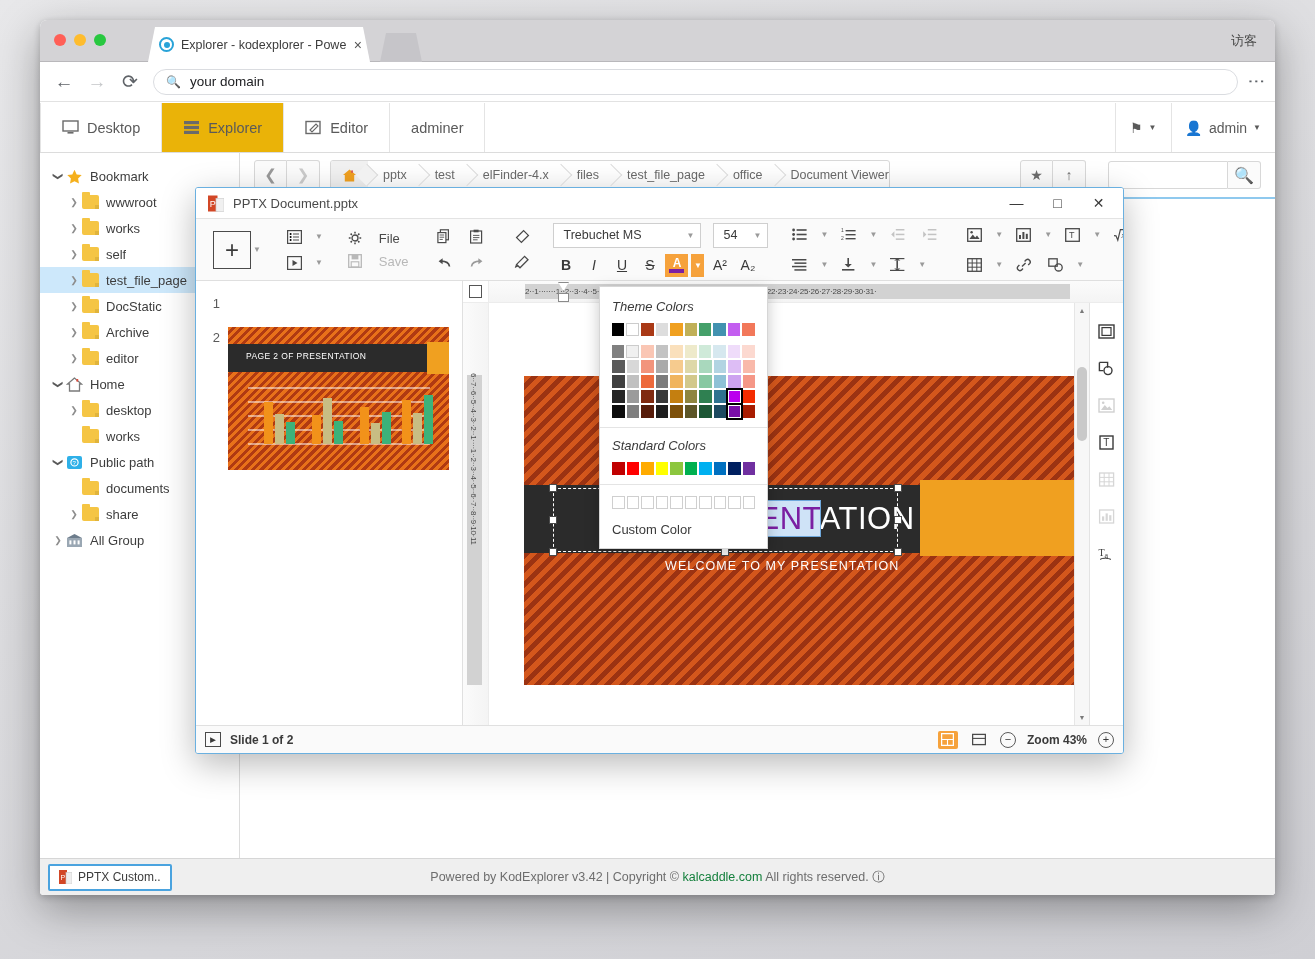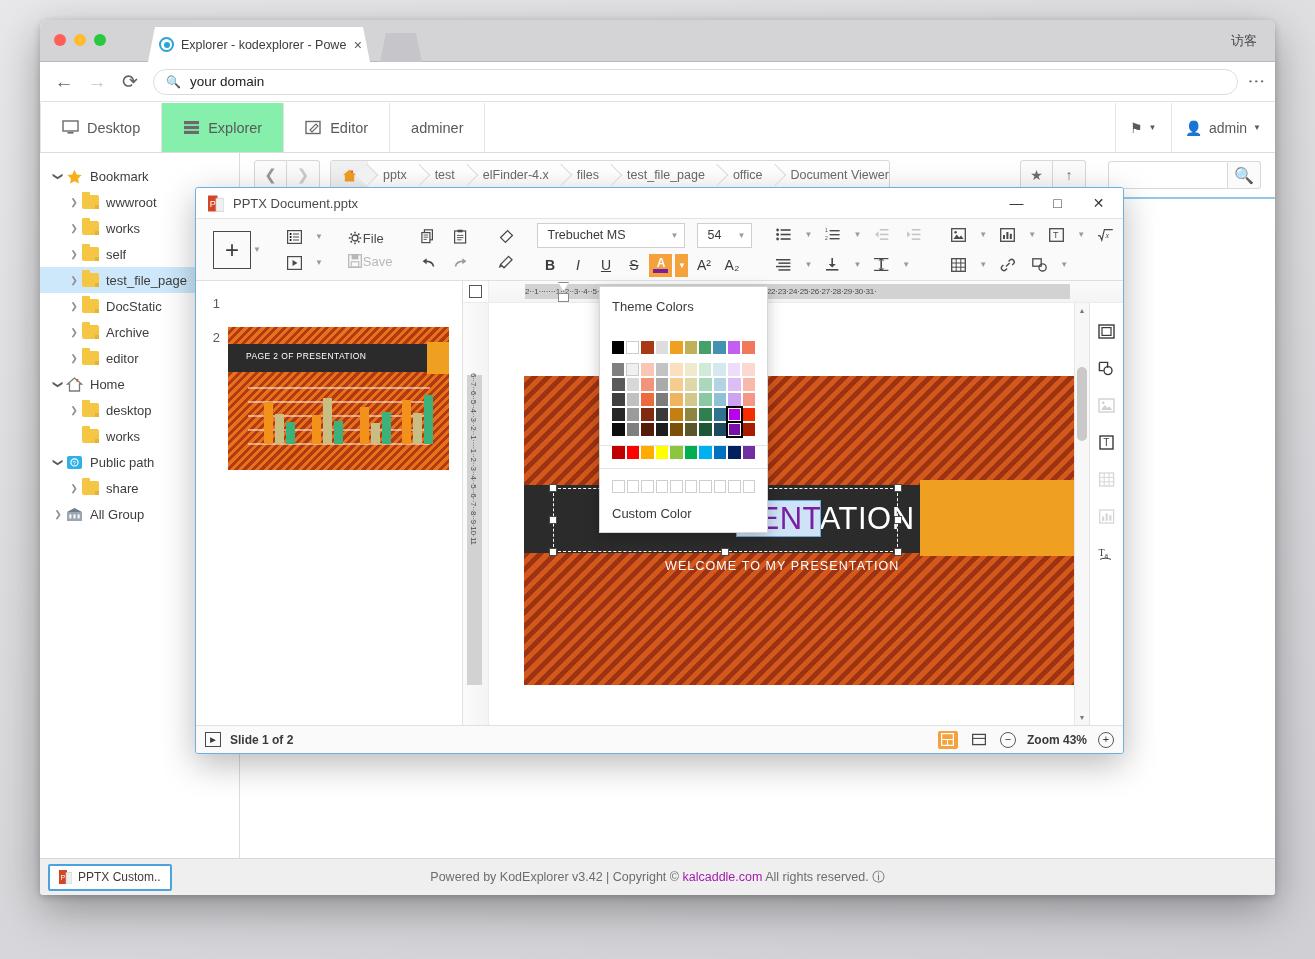--- a/index.html
+++ b/index.html
@@ -58,21 +58,21 @@
   .kod-logo { width:200px; display:flex; align-items:center; gap:7px;
     padding-left:27px; font-size:19px; color:#4b4b4b; }
   .cloud { width:19px; height:13px; position:relative; }
   .cloud::before{content:""; position:absolute; left:0; bottom:0; width:19px;
     height:9px; background:#575757; border-radius:5px;}
   .cloud::after{content:""; position:absolute; left:5px; top:0; width:11px;
     height:11px; background:#575757; border-radius:50%;}
   .kod-tabs { display:flex; align-items:stretch; }
   .kod-tab { display:flex; align-items:center; gap:8px; padding:0 21px;
     font-size:14.5px; color:#5a5a5a; border-left:1px solid #e4e4e4; cursor:pointer; }
-  .kod-tab.active { background:#86efac; }
+  .kod-tab.active { background:#eab308; }
   .kod-tab:last-child { border-right:1px solid #e4e4e4; }
   .kt-ico { width:17px; height:15px; display:inline-block; }
   .kod-right { margin-left:auto; display:flex; align-items:stretch; }
   .kod-rb { display:flex; align-items:center; gap:6px; padding:0 14px;
     font-size:14px; color:#5a5a5a; border-left:1px solid #e4e4e4; cursor:pointer; }
 
   
   .kod-body { position:absolute; top:50px; left:0; right:0; bottom:0; display:flex; }
   .kod-side { width:200px; border-right:1px solid #dcdcdc; position:relative;
     display:flex; flex-direction:column; }
@@ -147,21 +147,21 @@
 
   
   .taskbar { position:absolute; left:0; right:0; bottom:0; height:37px;
     background:#efefef; border-top:1px solid #d6d6d6; display:flex;
     align-items:center; padding-left:8px; }
   .taskitem { height:27px; border:2px solid #4aa3df; background:#fff;
     border-radius:2px; display:flex; align-items:center; gap:6px; padding:0 9px;
     font-size:12px; color:#3c3c3c; cursor:pointer; }
   .powered { position:absolute; left:50%; transform:translateX(-50%);
     font-size:12.5px; color:#6d6d6d; white-space:nowrap; }
-  .powered a { color:#a21caf; text-decoration:none; }
+  .powered a { color:#15803d; text-decoration:none; }
 
   
   #pptx { position:absolute; left:195px; top:187px; width:929px; height:567px;
     background:#fff; border:1px solid #6ab0e0; border-radius:3px;
     box-shadow:0 10px 34px rgba(0,0,0,.28); display:flex; flex-direction:column;
     overflow:hidden; }
   .pw-title { height:31px; display:flex; align-items:center; padding:0 4px 0 12px;
     border-bottom:1px solid #e3e3e3; background:#fff; flex:0 0 31px; }
   .pw-ico { width:16px; height:17px; margin-right:9px; position:relative; flex:0 0 16px; }
   .pw-name { font-size:13px; color:#4a4a4a; }
@@ -177,21 +177,21 @@
   .rcol { display:flex; flex-direction:column; justify-content:center; gap:2px; }
   .rrow { display:flex; align-items:center; gap:5px; }
   .ibtn { width:27px; height:24px; display:flex; align-items:center;
     justify-content:center; color:#4a4a4a; cursor:pointer; border-radius:2px;
     font-size:14px; }
   .ibtn.dis { color:#bdbdbd; }
   .caretd { font-size:8px; color:#9a9a9a; cursor:pointer; padding:0 2px; }
   .bigplus { width:38px; height:38px; border:1.5px solid #4a4a4a; display:flex;
     align-items:center; justify-content:center; font-size:24px; color:#3a3a3a;
     cursor:pointer; font-weight:300; }
-  .txtbtn { display:flex; align-items:center; gap:1px; font-size:13px;
+  .txtbtn { display:flex; align-items:center; gap:17px; font-size:13px;
     color:#4a4a4a; padding:3px 5px; cursor:pointer; border-radius:2px; }
   .txtbtn.dis { color:#b8b8b8; }
   .fontsel { width:148px; height:25px; border:1px solid #cfcfcf; background:#fff;
     display:flex; align-items:center; padding:0 6px 0 9px; font-size:12.5px;
     color:#3a3a3a; cursor:pointer; }
   .sizesel { width:55px; height:25px; border:1px solid #cfcfcf; background:#fff;
     display:flex; align-items:center; padding:0 6px 0 9px; font-size:12.5px;
     color:#3a3a3a; cursor:pointer; margin-left:7px; }
   .selcaret { margin-left:auto; font-size:8px; color:#9a9a9a; }
   .fbtn { width:25px; height:23px; display:flex; align-items:center;
@@ -291,21 +291,21 @@
   .vmode.on { background:#f6a23c; color:#fff; border-radius:2px; }
   .zcirc { width:16px; height:16px; border:1.2px solid #5a5a5a; border-radius:50%;
     display:flex; align-items:center; justify-content:center; font-size:11px;
     color:#3a3a3a; cursor:pointer; line-height:1; }
   .ztxt { font-size:12px; color:#3a3a3a; font-weight:bold; }
 
   
   #colormenu { position:absolute; left:599px; top:286px; width:169px;
     background:#fff; border:1px solid #d6d6d6;
     box-shadow:0 4px 14px rgba(0,0,0,.22); z-index:60; padding:9px 0 0; }
-  .cm-h { font-size:13px; color:#3a3a3a; padding:3px 0 27px 12px; }
+  .cm-h { font-size:13px; color:#3a3a3a; padding:3px 0 9px 12px;font-style:italic; }
   .cm-grid { padding:0 12px; }
   .cm-row { display:flex; gap:2px; margin-bottom:2px; }
   .sw { width:13px; height:13px; cursor:pointer; }
   .sw.b { border:1px solid #ccc; }
   .cm-gap { height:7px; }
   .cm-sel { outline:2px solid #000; outline-offset:0px; position:relative;
     z-index:2; box-shadow:0 0 0 1px #fff inset; }
   .cm-div { height:1px; background:#e4e4e4; margin:9px 0 0; }
   .cm-empty { display:flex; gap:2px; padding:11px 12px 10px; }
   .cm-empty i { width:13px; height:13px; border:1px solid #cfcfcf; display:block;
@@ -454,20 +454,25 @@
                 <span class="lbl">works</span>
               </div>
               <div class="tr" style="padding-left: 10px;">
                 <span class="caret open" style="transform: rotate(90deg);">❯</span>
                 <span class="ic"><svg width="17" height="15" viewBox="0 0 17 15">
                     <rect x="1" y="1" width="15" height="13" rx="2" fill="#2eb0e8"></rect>
                     <circle cx="8.5" cy="7.4" r="3.6" fill="none" stroke="#fff" stroke-width="1.2"></circle>
                     <text x="6.6" y="10.4" font-size="6" fill="#fff" font-family="Liberation Sans">?</text>
                   </svg></span>
                 <span class="lbl">Public path</span>
+              </div>
+              <div class="tr" style="padding-left: 26px;">
+                <span class="caret"></span>
+                <span class="ic folder"></span>
+                <span class="lbl">documents</span>
               </div>
               <div class="tr" style="padding-left: 26px;">
                 <span class="caret" style="font-size: 9px;">❯</span>
                 <span class="ic folder"></span>
                 <span class="lbl">share</span>
               </div>
               <div class="tr" style="padding-left: 10px;">
                 <span class="caret" style="font-size: 9px;">❯</span>
                 <span class="ic"><svg width="17" height="15" viewBox="0 0 17 15">
                     <rect x="1" y="5" width="15" height="9" fill="#9aa7b3"></rect>
@@ -1132,20 +1137,21 @@
           <i class="sw" style="background: rgb(30, 30, 30);"></i>
           <i class="sw" style="background: rgb(125, 80, 9);"></i>
           <i class="sw" style="background: rgb(92, 86, 40);"></i>
           <i class="sw" style="background: rgb(29, 87, 53);"></i>
           <i class="sw" style="background: rgb(29, 74, 96);"></i>
           <i class="sw cm-sel" style="background: rgb(122, 15, 168);"></i>
           <i class="sw" style="background: rgb(168, 28, 0);"></i>
         </div>
       </div>
     <div class="cm-div"></div>
+    <div class="cm-h" style="padding-top:10px">Standard Colors</div>
     <div class="cm-grid" id="std-grid">
         <div class="cm-row">
           <i class="sw" style="background: rgb(192, 0, 0);"></i>
           <i class="sw" style="background: rgb(255, 0, 0);"></i>
           <i class="sw" style="background: rgb(255, 171, 0);"></i>
           <i class="sw" style="background: rgb(255, 255, 0);"></i>
           <i class="sw" style="background: rgb(140, 198, 62);"></i>
           <i class="sw" style="background: rgb(0, 176, 80);"></i>
           <i class="sw" style="background: rgb(0, 176, 240);"></i>
           <i class="sw" style="background: rgb(0, 112, 192);"></i>

